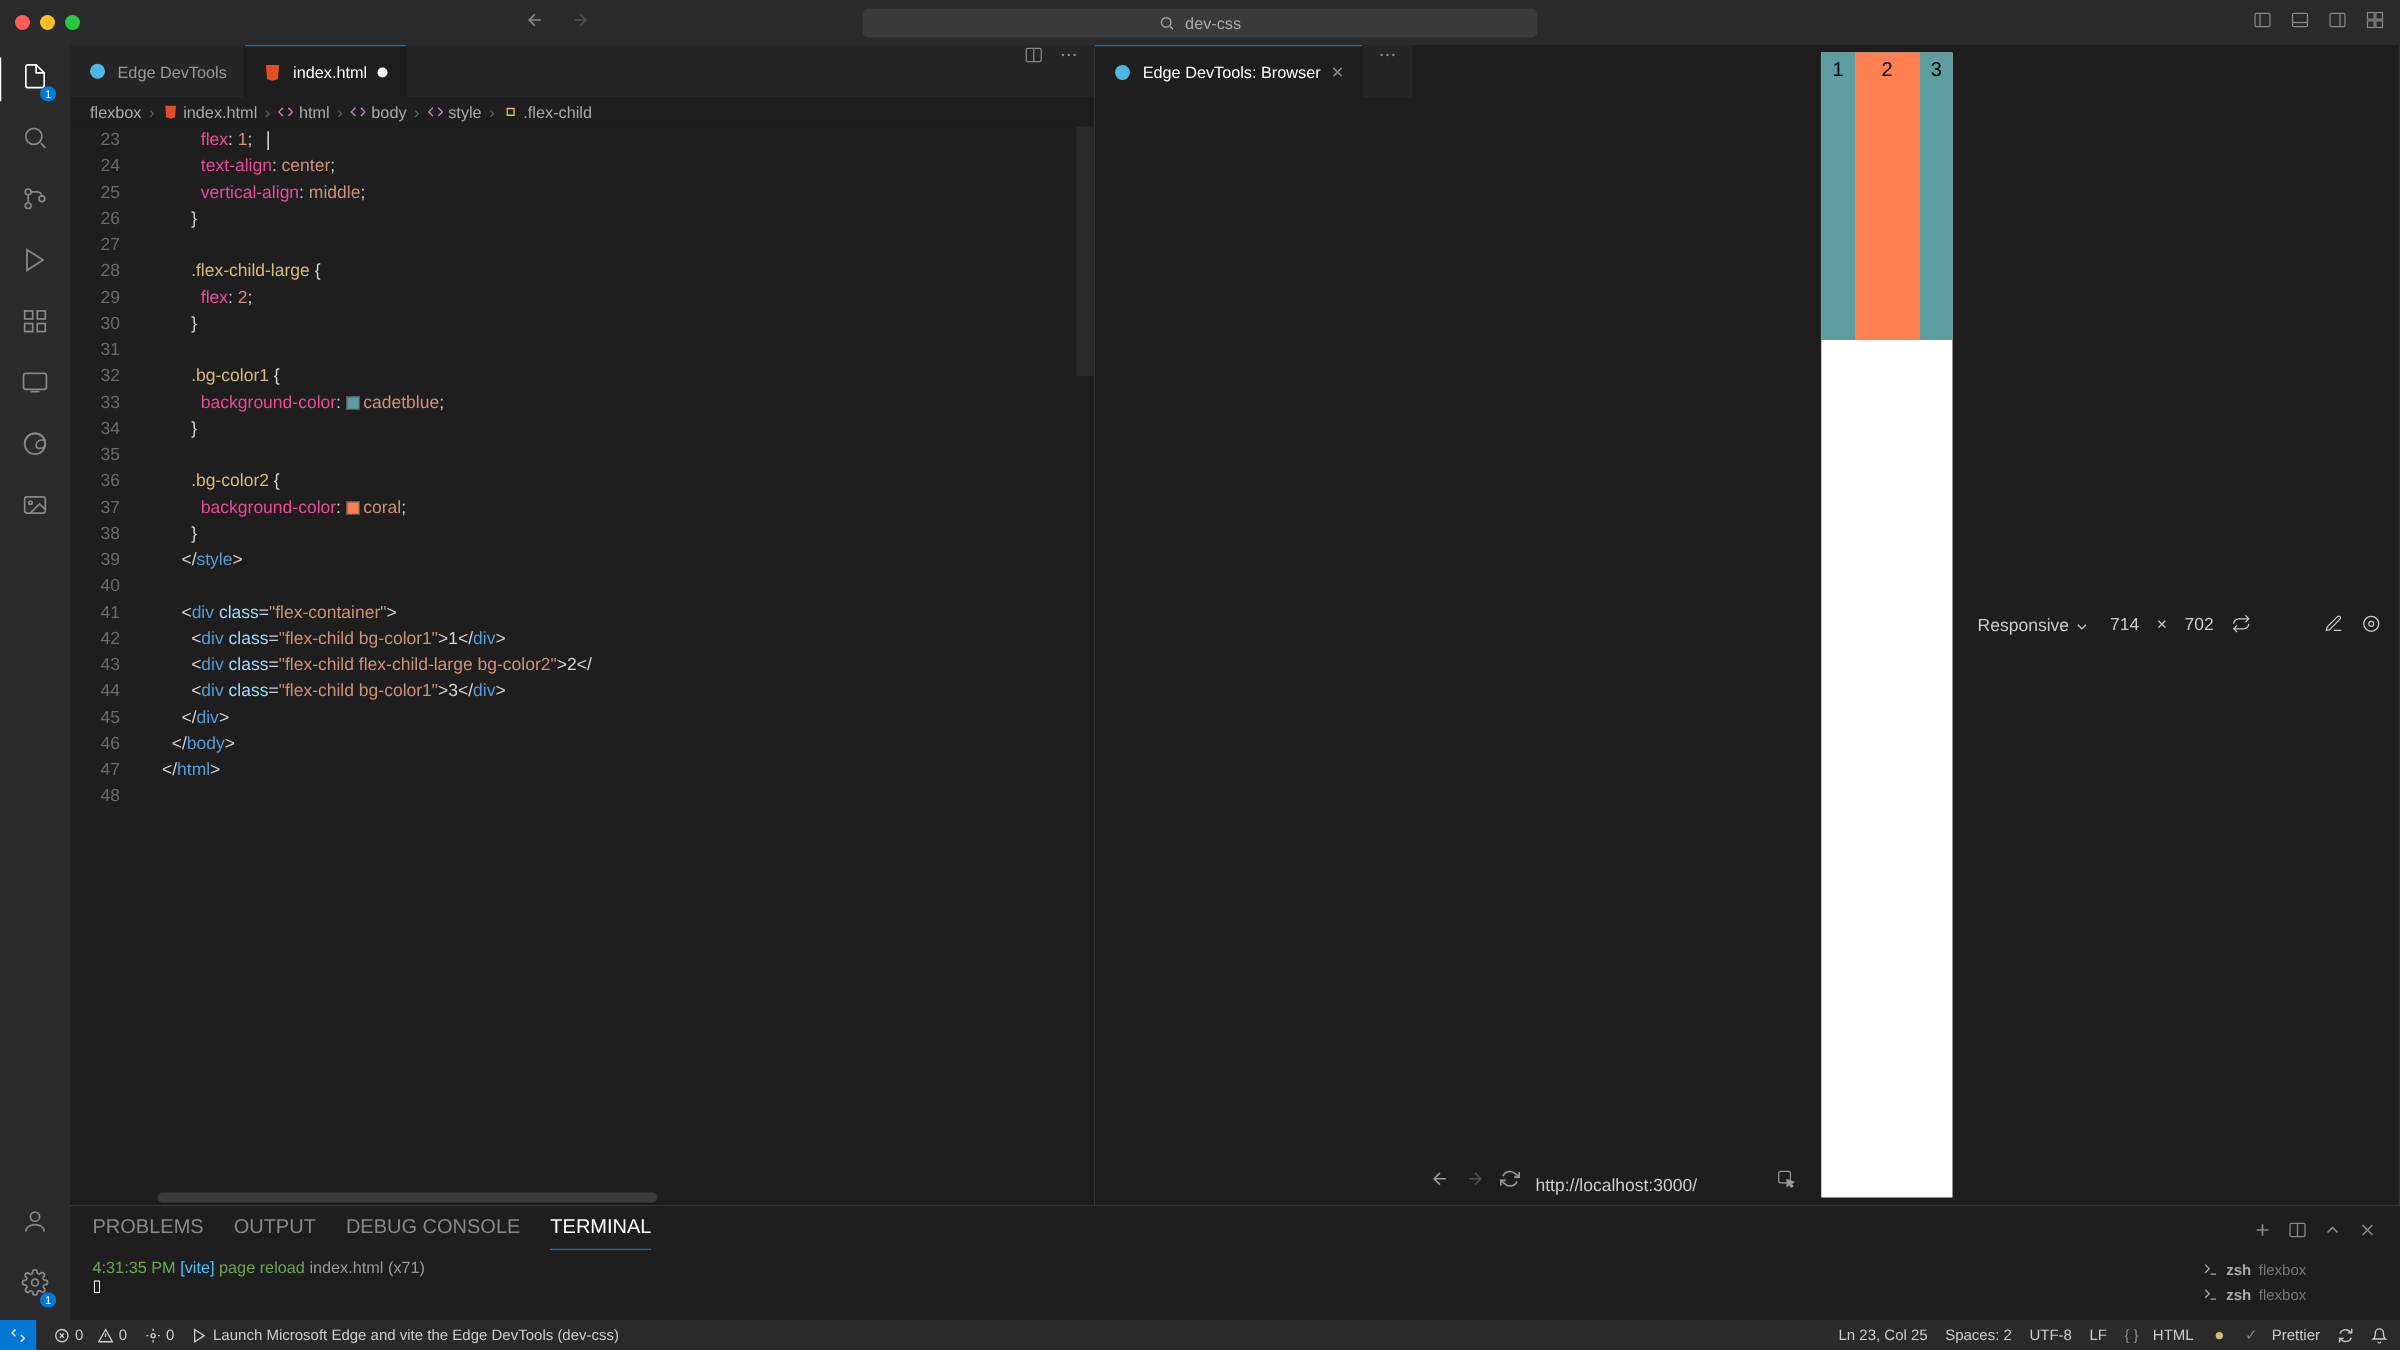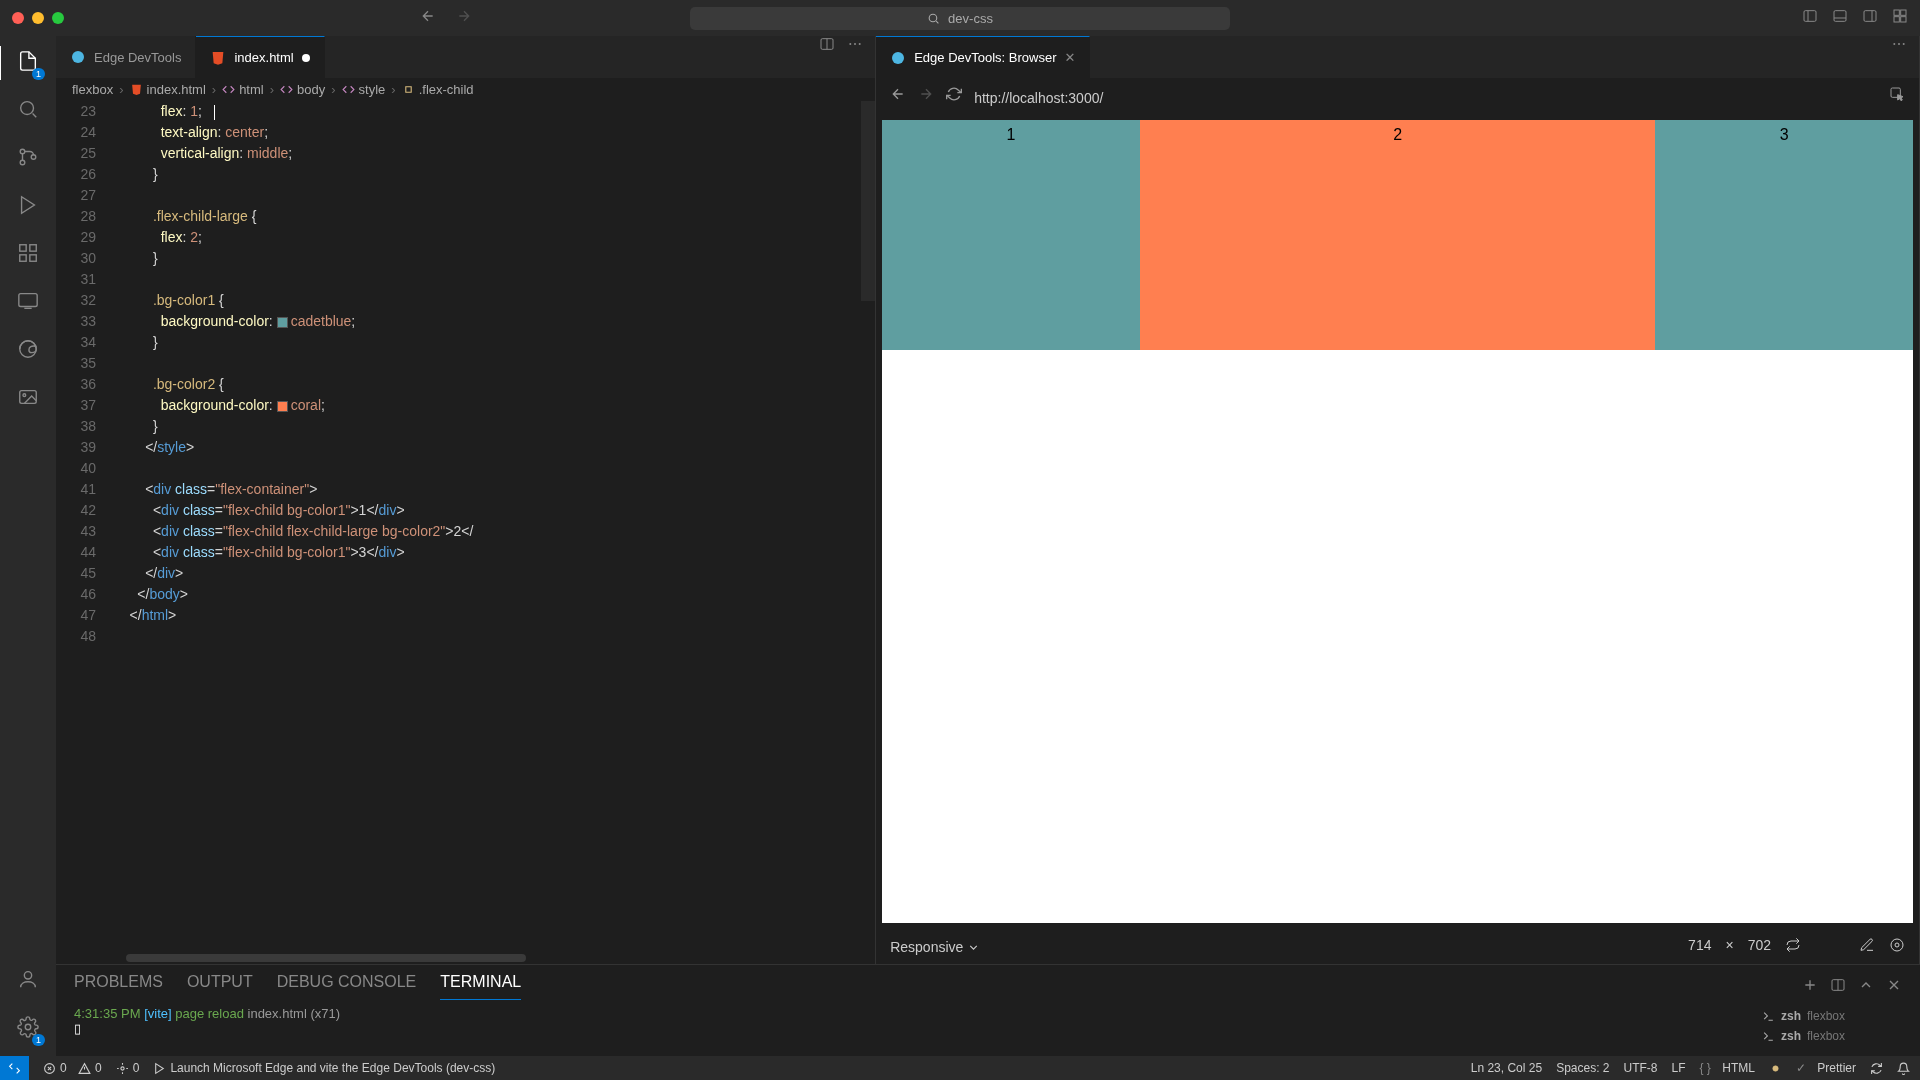--- a/index.html
+++ b/index.html
@@ -39,34 +39,34 @@
 
 .breadcrumb { display: flex; align-items: center; gap: 6px; padding: 4px 16px; font-size: 13px; color: #aaa; background: #1e1e1e; }
 .bc-sep { color: #666; }
 .bc-item { display: flex; align-items: center; gap: 4px; }
 
 
 .code-area { flex: 1; display: flex; background: #1e1e1e; overflow: hidden; font-family: "SF Mono", Menlo, Consolas, monospace; font-size: 14px; line-height: 21px; position: relative; }
 .gutter { width: 58px; text-align: right; color: #6a6a6a; padding-right: 18px; user-select: none; }
 .code { flex: 1; white-space: pre; color: #d4d4d4; overflow: hidden; }
 .code .sel { color: #d7ba7d; }
-.code .prop { color: #fef9c3; }
+.code .prop { color: #ec4899; }
 .code .val { color: #ce9178; }
 .code .punc { color: #d4d4d4; }
 .code .tag { color: #569cd6; }
 .code .attr { color: #9cdcfe; }
 .code .str { color: #ce9178; }
 .code .txt { color: #d4d4d4; }
 .code .swatch { display: inline-block; width: 11px; height: 11px; border: 1px solid #555; vertical-align: middle; margin-right: 3px; }
 .cursor-caret { display:inline-block; width:1px; height:15px; background:#fff; vertical-align:middle; }
 .minimap { position: absolute; right: 0; top: 0; width: 14px; height: 200px; background: #2a2a2a; }
 .hscroll { position: absolute; bottom: 2px; left: 70px; width: 400px; height: 8px; background: #3a3a3a; border-radius: 4px; }
 
 
-.browser-panel { flex: 1; display: flex; flex-direction: column; background: #1e1e1e; }
+.browser-panel { flex: 1; display: flex; flex-direction: row; background: #1e1e1e; }
 .browser-toolbar { display: flex; align-items: flex-end; gap: 12px; padding: 8px 14px; color: #999; }
 .url-input { flex: 1; background: transparent; border: none; color: #ccc; font-size: 14px; outline: none; }
 .preview { flex: 1; background: #fff; margin: 6px; position: relative; }
 .flex-container { display: flex; height: 230px; }
 .flex-child { flex: 1; text-align: center; color: #000; font-size: 16px; padding-top: 6px; }
 .flex-child-large { flex: 2; }
 .bg-color1 { background: cadetblue; }
 .bg-color2 { background: coral; }
 .preview-footer { display: flex; align-items: center; padding: 8px 14px; color: #ccc; font-size: 14px; gap: 8px; }
 .preview-footer .mid { flex: 1; }
@@ -78,21 +78,21 @@
 .panel-tab { padding-bottom: 8px; cursor: pointer; }
 .panel-tab.active { color: #fff; border-bottom: 1px solid #0078d4; }
 .panel-right { margin-left: auto; display: flex; gap: 12px; align-items: center; color: #888; }
 .terminal-body { display: flex; padding: 6px 18px 10px; font-family: "SF Mono", Menlo, monospace; font-size: 13px; }
 .terminal-out { flex: 1; }
 .terminal-line .time { color: #6aa84f; }
 .terminal-line .vite { color: #4fc1ff; }
 .terminal-line .reload { color: #6aa84f; }
 .terminal-line .file { color: #999; }
 .terminal-sessions { width: 140px; font-size: 12px; color: #aaa; }
-.session { display: flex; gap: 6px; align-items: flex-end; padding: 3px 0; }
+.session { display: flex; gap: 6px; align-items: flex-start; padding: 3px 0; }
 
 
 .status-bar { height: 24px; background: #2a2a2a; display: flex; align-items: center; font-size: 12px; color: #ccc; padding: 0 10px; gap: 14px; }
 .status-bar .sb-item { display: flex; align-items: center; gap: 4px; }
 .status-bar .right { margin-left: auto; display: flex; gap: 14px; }
 .remote-btn { background: #0078d4; color: #fff; padding: 2px 8px; margin-left: -10px; height: 100%; display: flex; align-items: center; }
 
 
 svg.ico { width: 22px; height: 22px; }
 svg.ico-sm { width: 16px; height: 16px; }

